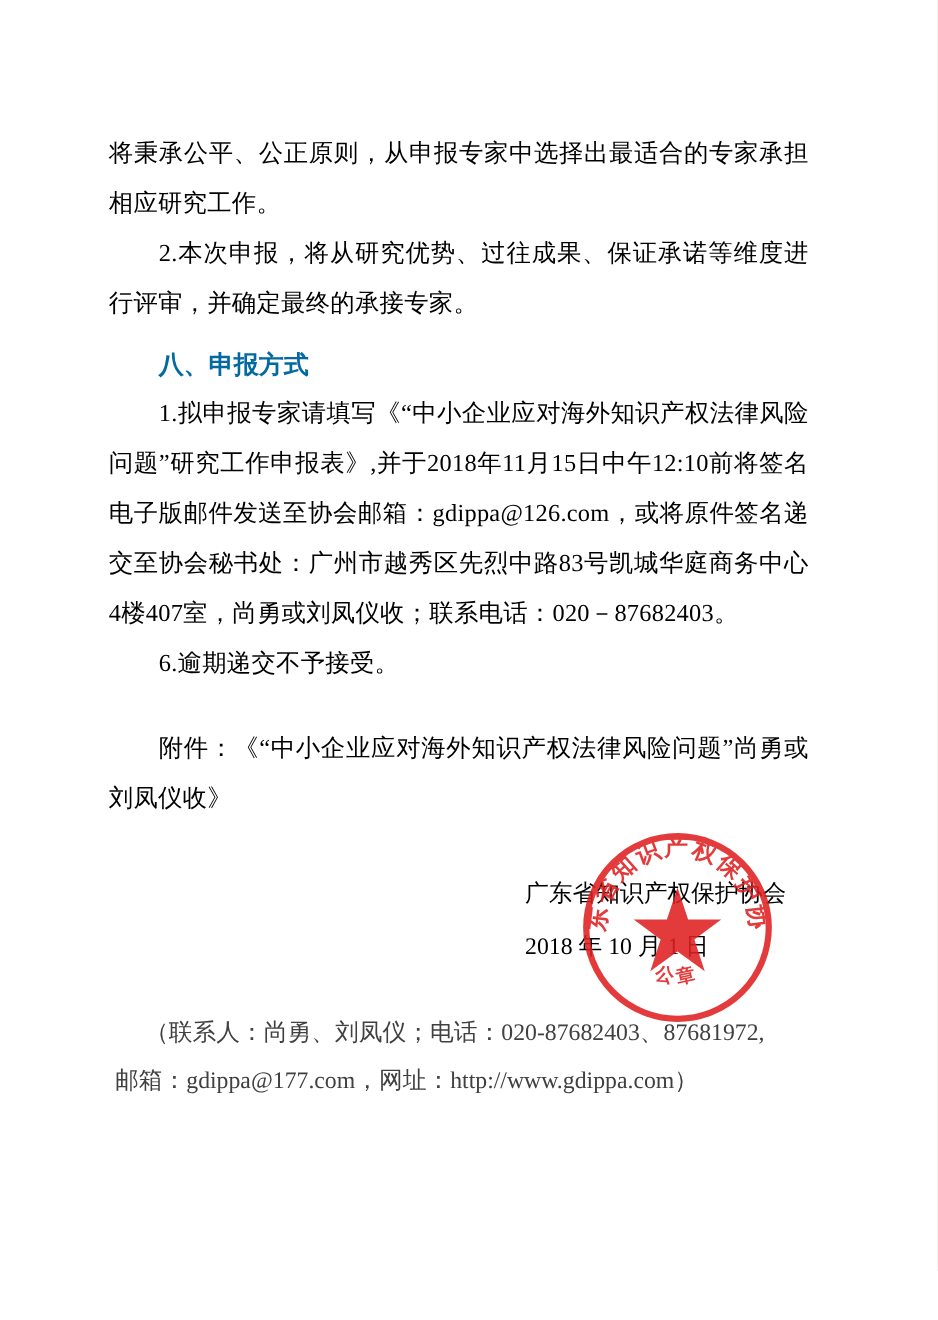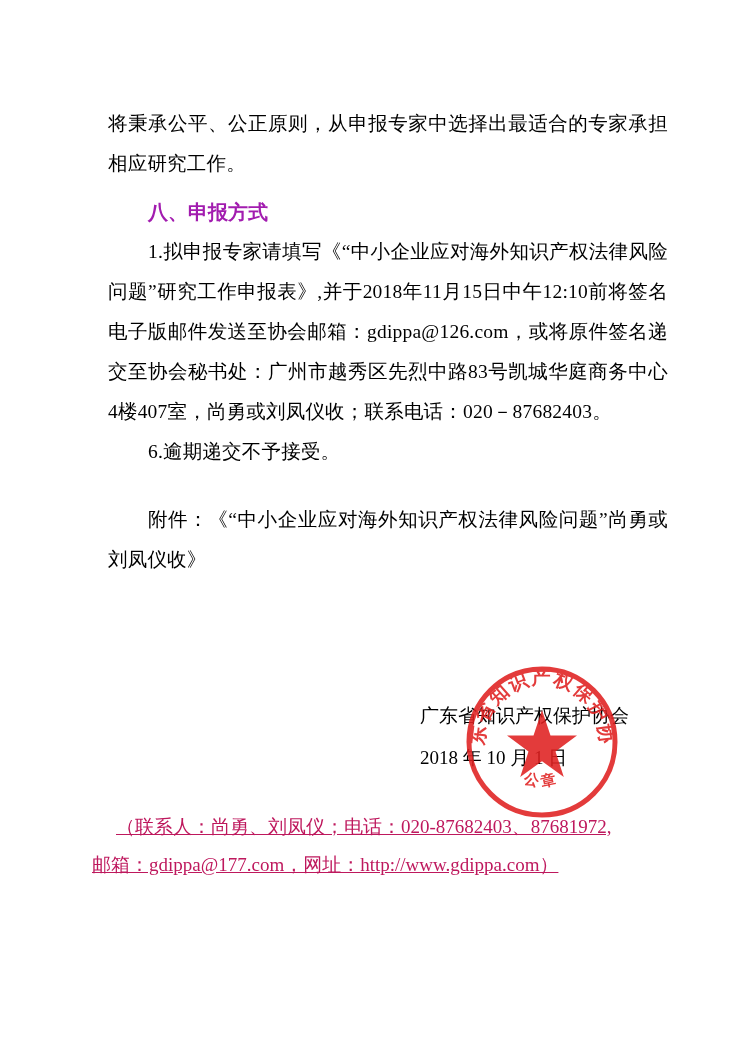--- a/index.html
+++ b/index.html
@@ -13,21 +13,21 @@
   .page {
     position: relative;
     width: 750px;
     height: 1056px;
     background: #ffffff;
     overflow: hidden;
     box-sizing: border-box;
   }
   .content {
     position: absolute;
-    left: 108px;
+    left: 87px;
     top: 104px;
     width: 560px;
     font-family: Liberation Serif, serif;
   }
   .para {
     font-size: 19.5px;
     line-height: 40px;
     color: #000;
     text-align: justify;
     text-justify: inter-ideograph;
@@ -36,21 +36,21 @@
   }
   .indent {
     text-indent: 40px;
   }
   .heading {
     font-size: 20px;
     line-height: 40px;
     font-weight: bold;
     text-indent: 40px;
     margin: 0;
-    color: #a21caf;
+    color: #0369a1;
   }
   .gap-small { height: 8px; }
   .gap-med { height: 28px; }
 
   .sign-block {
     position: absolute;
     left: 420px;
     top: 695px;
     width: 230px;
     text-align: left;
@@ -75,34 +75,34 @@
 
   .footer {
     position: absolute;
     left: 92px;
     top: 808px;
     width: 570px;
   }
   .footer .fline {
     font-size: 19px;
     line-height: 38px;
-    color: #be185d;
-    text-decoration: underline;
+    color: #404040;
   }
   .footer .fline.first { text-indent: 24px; }
 </style>
 </head>
 <body>
 
 <div class="page">
 
   <div class="content">
 
     <p class="para">将秉承公平、公正原则，从申报专家中选择出最适合的专家承担相应研究工作。</p>
 
+    <p class="para indent">2.本次申报，将从研究优势、过往成果、保证承诺等维度进行评审，并确定最终的承接专家。</p>
 
     <div class="gap-small"></div>
 
     <h2 class="heading">八、申报方式</h2>
 
     <p class="para indent">1.拟申报专家请填写《“中小企业应对海外知识产权法律风险问题”研究工作申报表》,并于2018年11月15日中午12:10前将签名电子版邮件发送至协会邮箱：gdippa@126.com，或将原件签名递交至协会秘书处：广州市越秀区先烈中路83号凯城华庭商务中心4楼407室，尚勇或刘凤仪收；联系电话：020－87682403。</p>
 
     <p class="para indent">6.逾期递交不予接受。</p>
 
     <div class="gap-med"></div>

